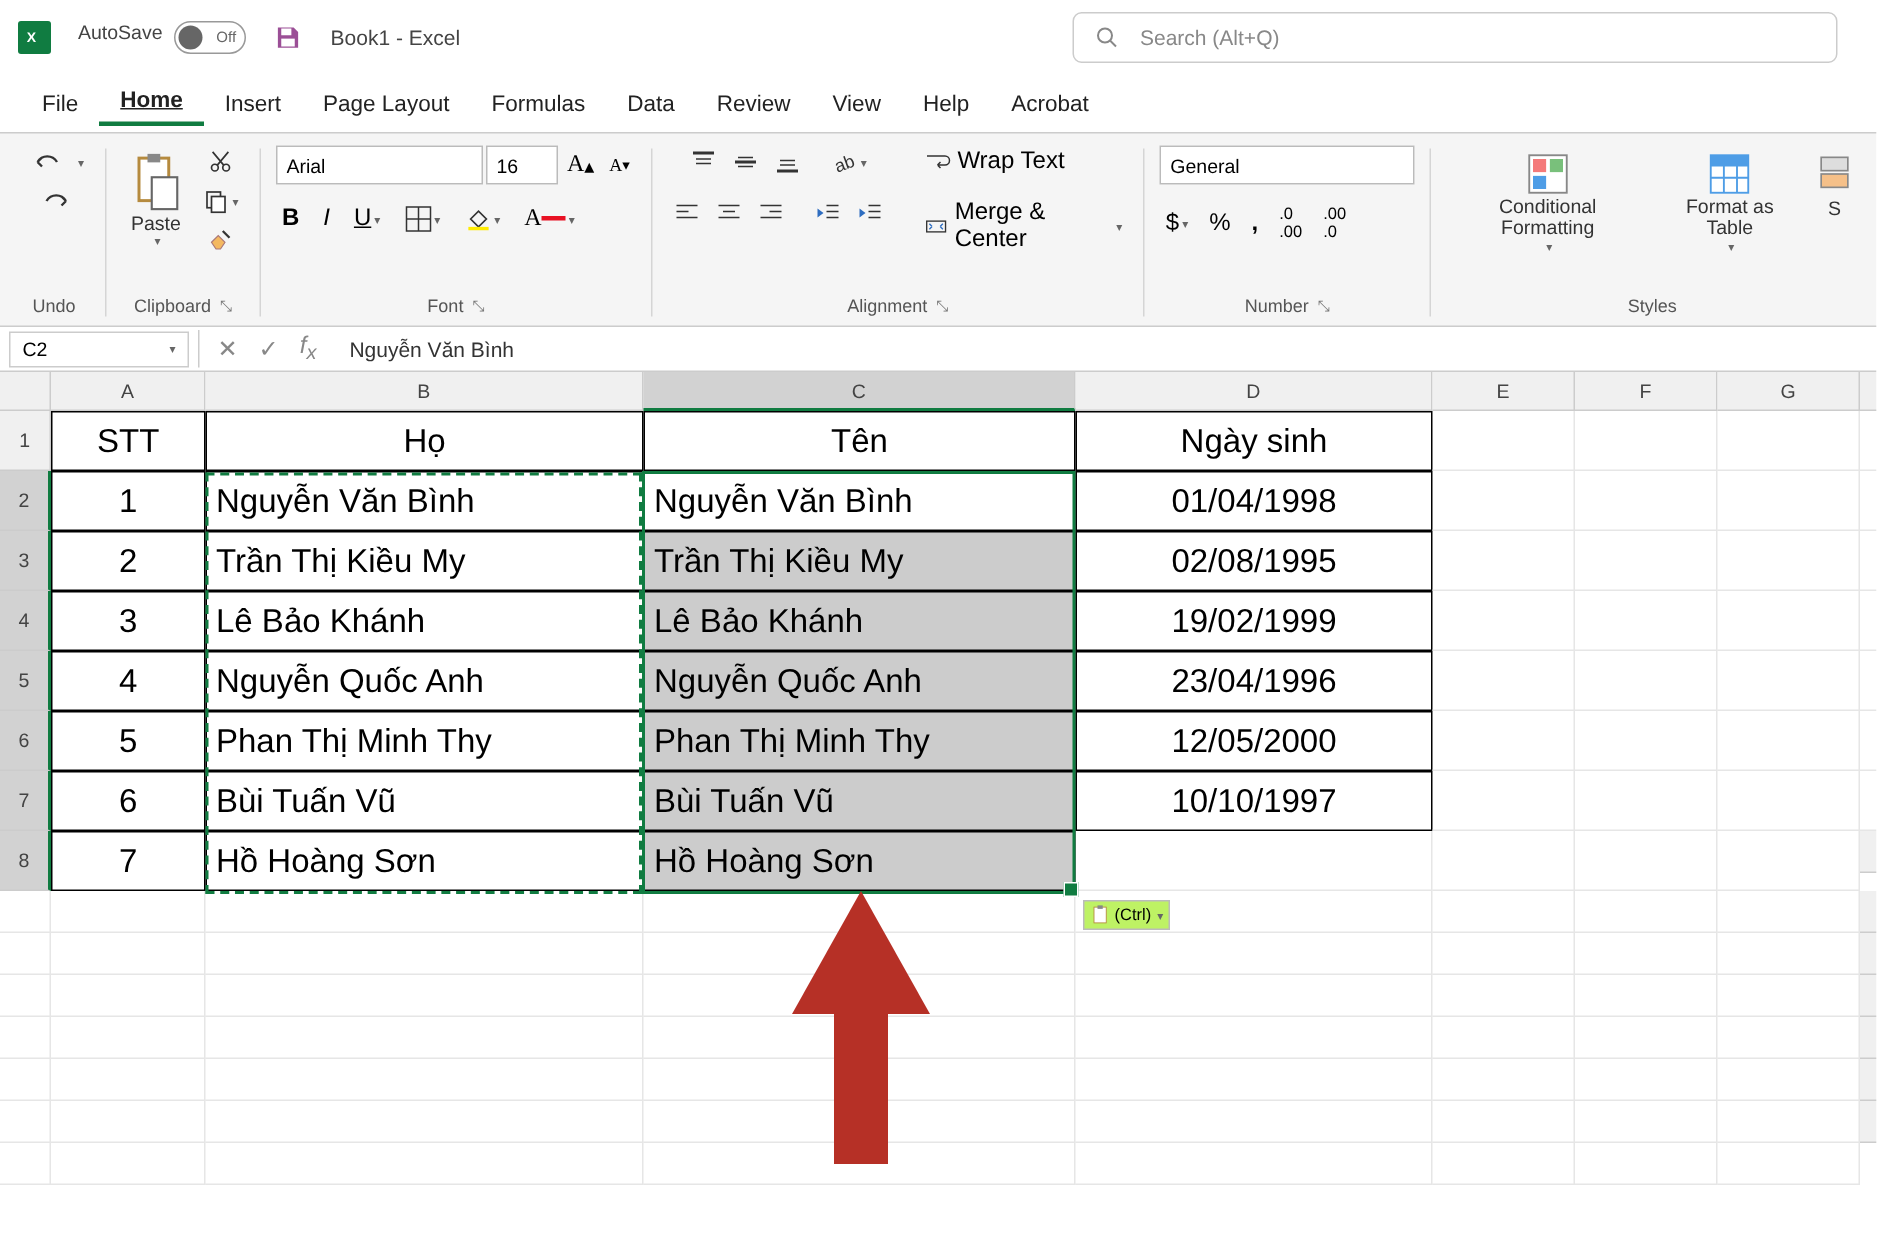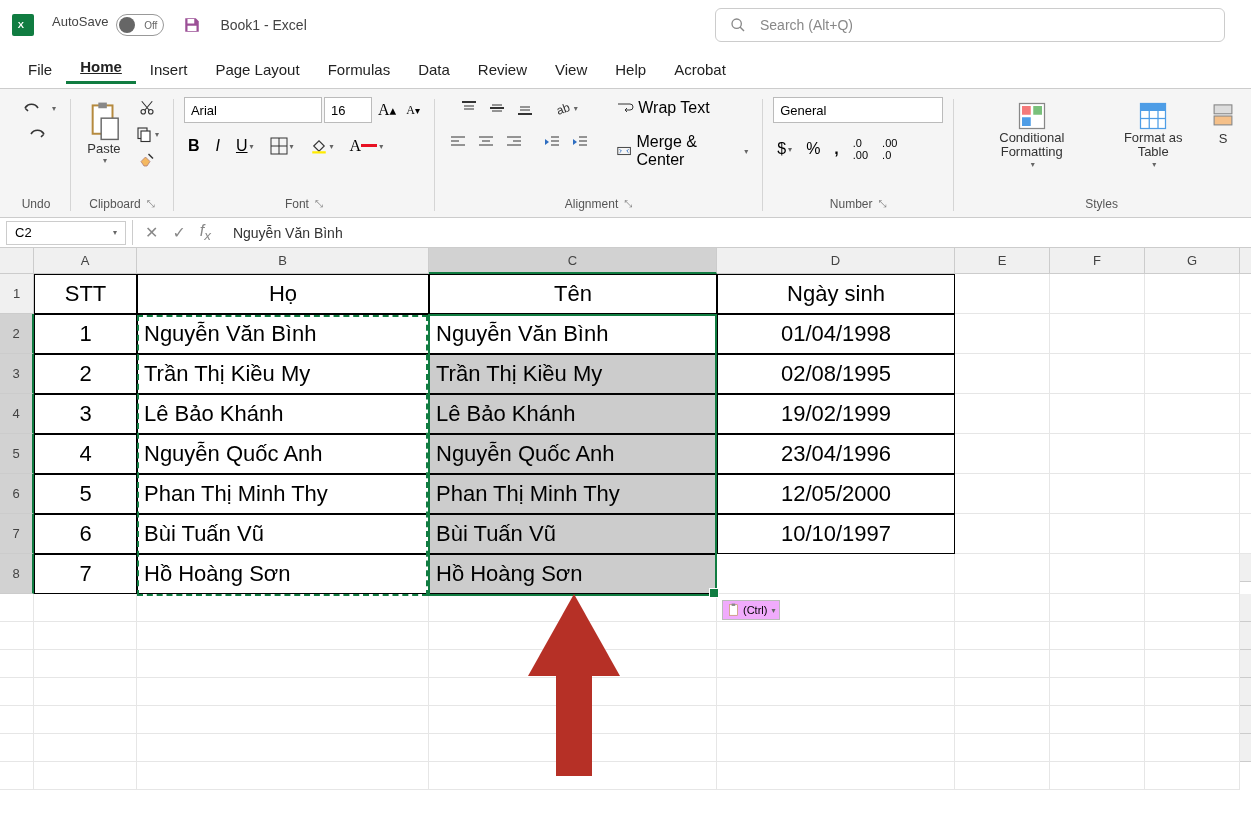--- a/index.html
+++ b/index.html
@@ -57,21 +57,21 @@
 .cell.hcenter { justify-content: center; }
 .cell.selected-fill { background: #cccccc; }
 
 
 .marquee { position: absolute; border: 2px dashed #107c41; pointer-events: none; }
 
 .selection { position: absolute; border: 2px solid #107c41; pointer-events: none; }
 .selection::after { content: ''; position: absolute; right: -4px; bottom: -4px; width: 8px; height: 8px; background: #107c41; border: 1px solid #fff; }
 
 
-.paste-tag { position: absolute; display: flex; align-items: center; border: 1px solid #bbb; background: #f0abfc; font-size: 11px; padding: 2px 4px; gap: 2px; }
+.paste-tag { position: absolute; display: flex; align-items: center; border: 1px solid #bbb; background: #bef264; font-size: 11px; padding: 2px 4px; gap: 2px; }
 
 
 .arrow { position: absolute; pointer-events: none; }
 .arrow-head { width: 0; height: 0; border-left: 46px solid transparent; border-right: 46px solid transparent; border-bottom: 82px solid #b63026; }
 .arrow-stem { width: 36px; height: 100px; background: #b63026; margin-left: 28px; }
 </style>
 </head>
 <body>
 
 <div class="titlebar">

